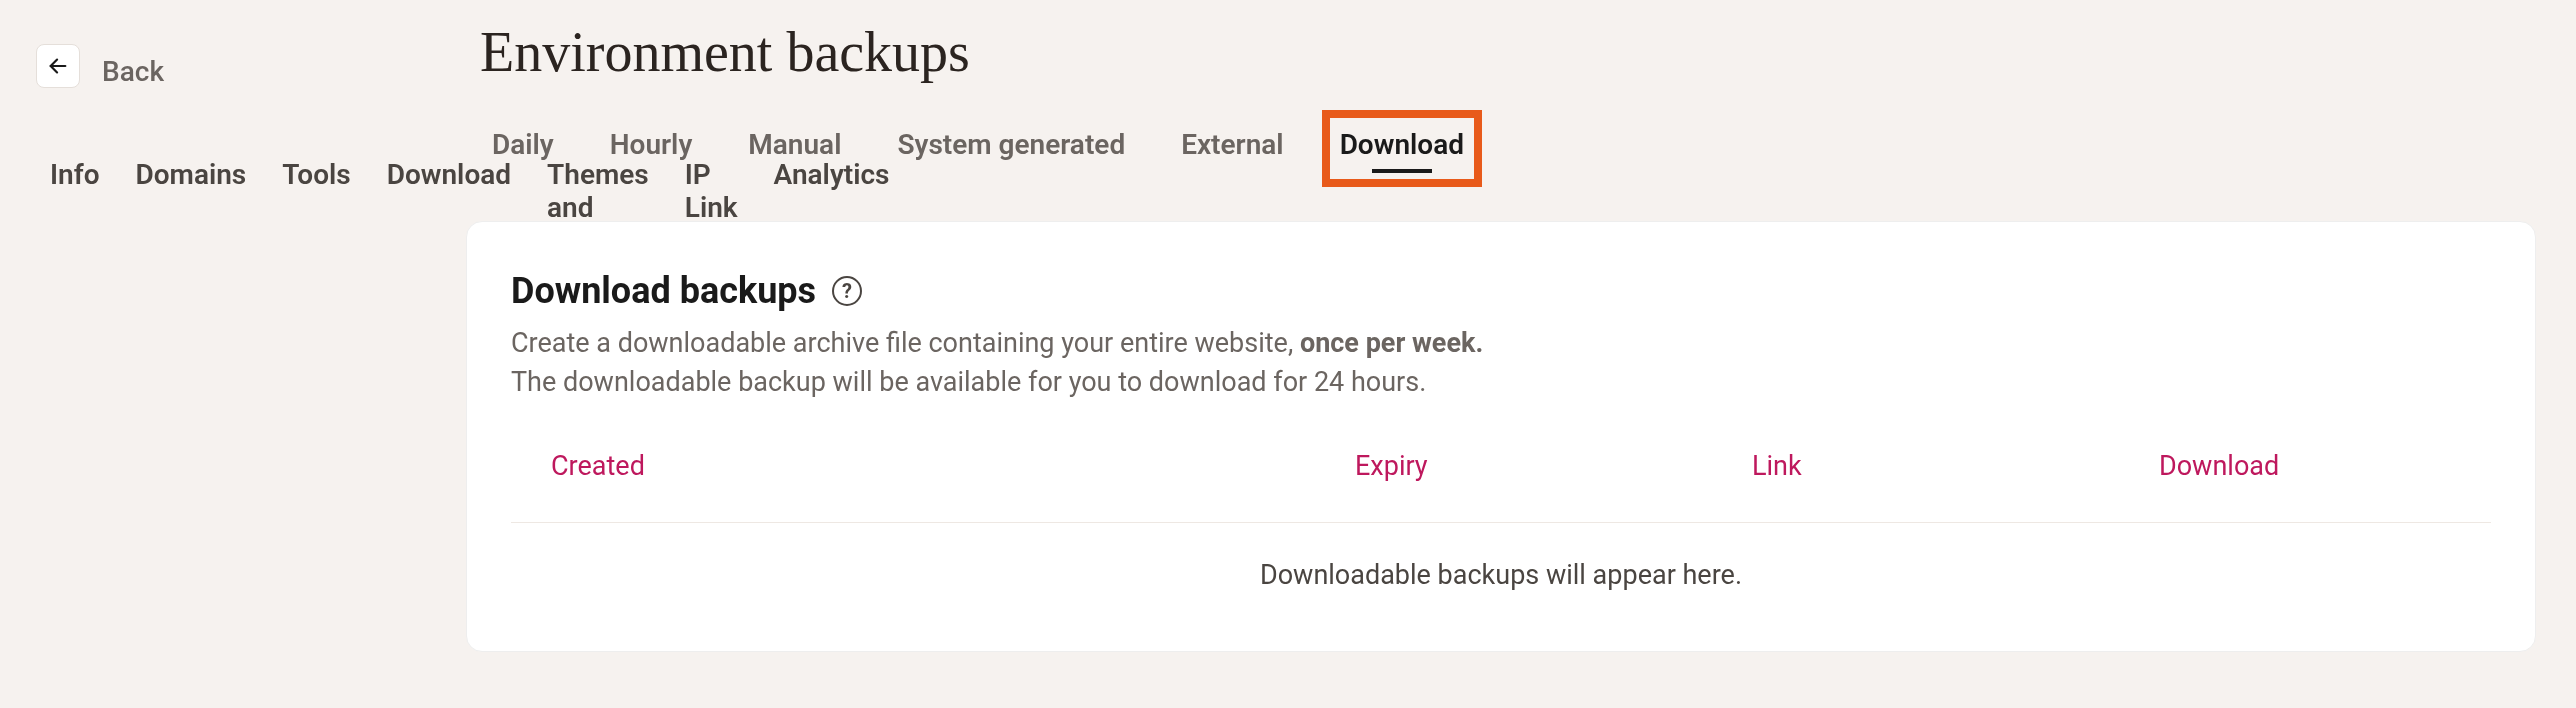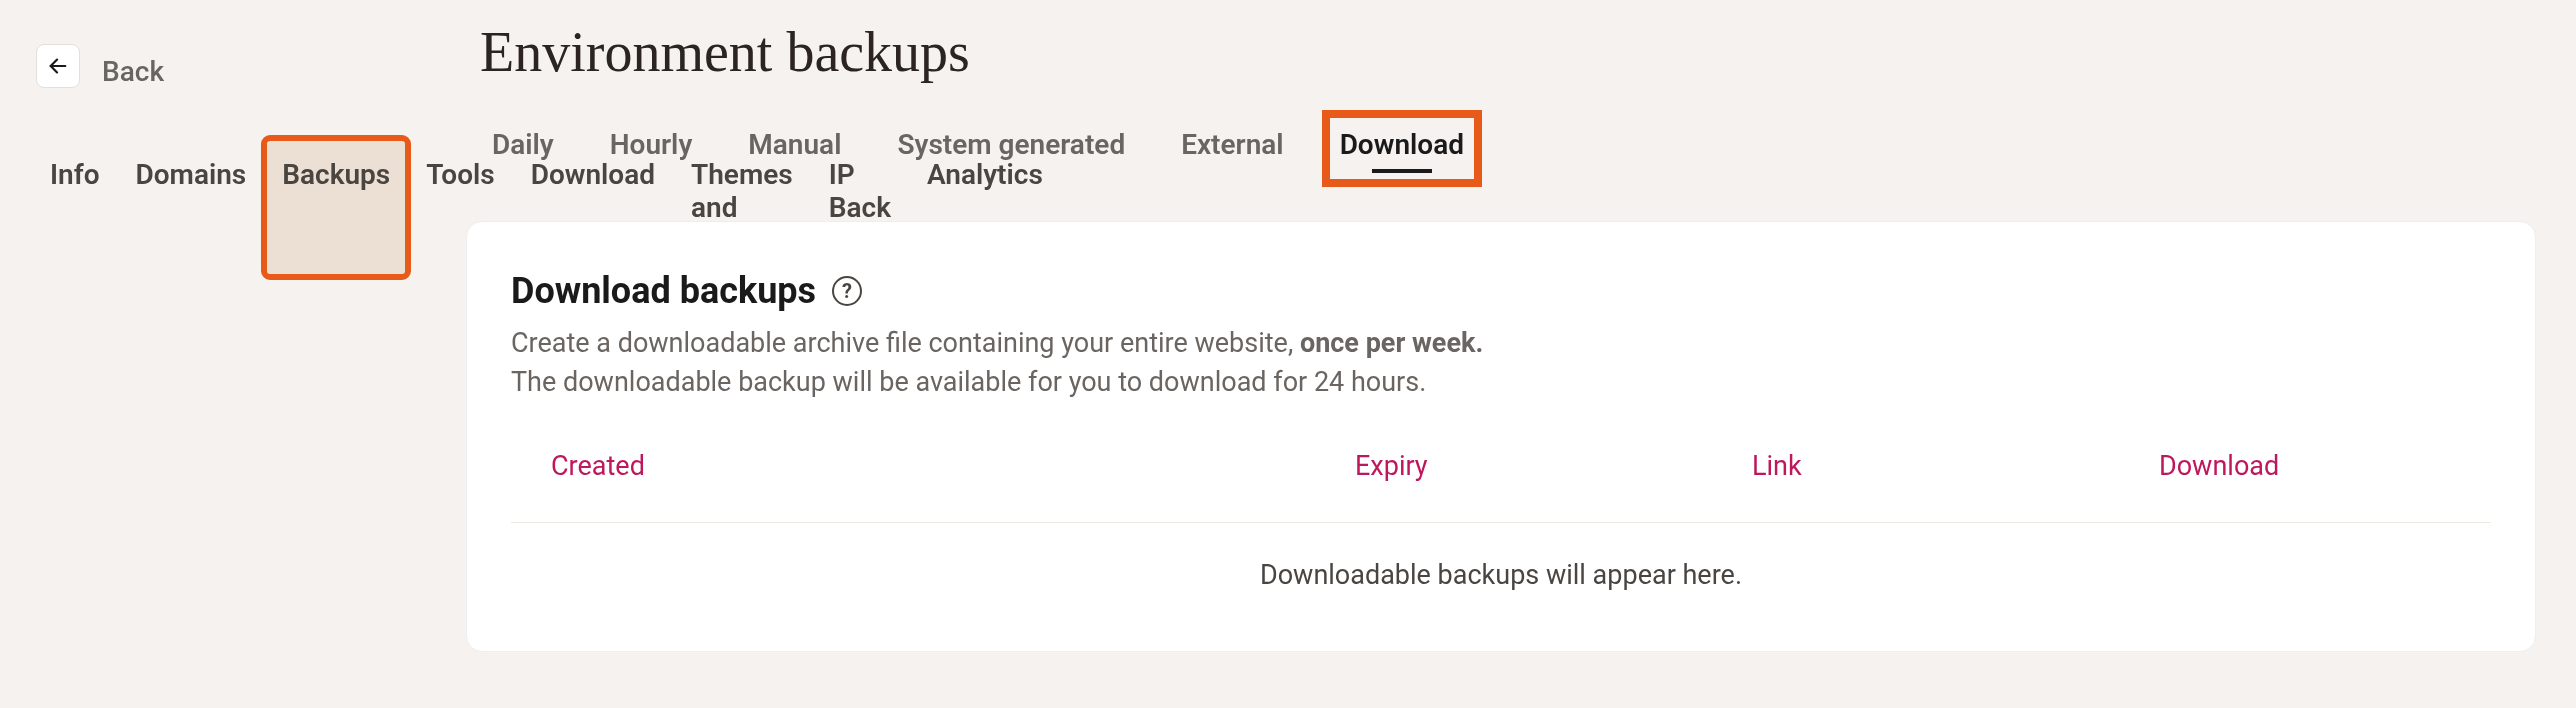--- a/index.html
+++ b/index.html
@@ -197,25 +197,24 @@
         <svg width="22" height="22" viewBox="0 0 24 24" fill="none" stroke="#1a1a1a" stroke-width="2.4" stroke-linecap="round" stroke-linejoin="round">
             <line x1="20" y1="12" x2="4" y2="12"></line>
             <polyline points="11 5 4 12 11 19"></polyline>
           </svg>
       </div>
       <span class="back-label">Back</span>
     </div>
     <nav class="nav">
       <div class="nav-item"><span>Info</span></div>
       <div class="nav-item"><span>Domains</span></div>
-      <div class="nav-item active highlighted"><span>Backups</span></div>
       <div class="nav-item"><span>Tools</span></div>
       <div class="nav-item"><span>Download</span></div>
       <div class="nav-item"><span>Themes and Plugins</span></div>
-      <div class="nav-item"><span>IP Back</span></div>
+      <div class="nav-item"><span>IP Link</span></div>
       <div class="nav-item"><span>Analytics</span></div>
     </nav>
   </aside>
 
   <main class="main">
     <h1 class="page-title">Environment backups</h1>
 
     <div class="tabs">
       <div class="tab"><span>Daily</span></div>
       <div class="tab"><span>Hourly</span></div>

